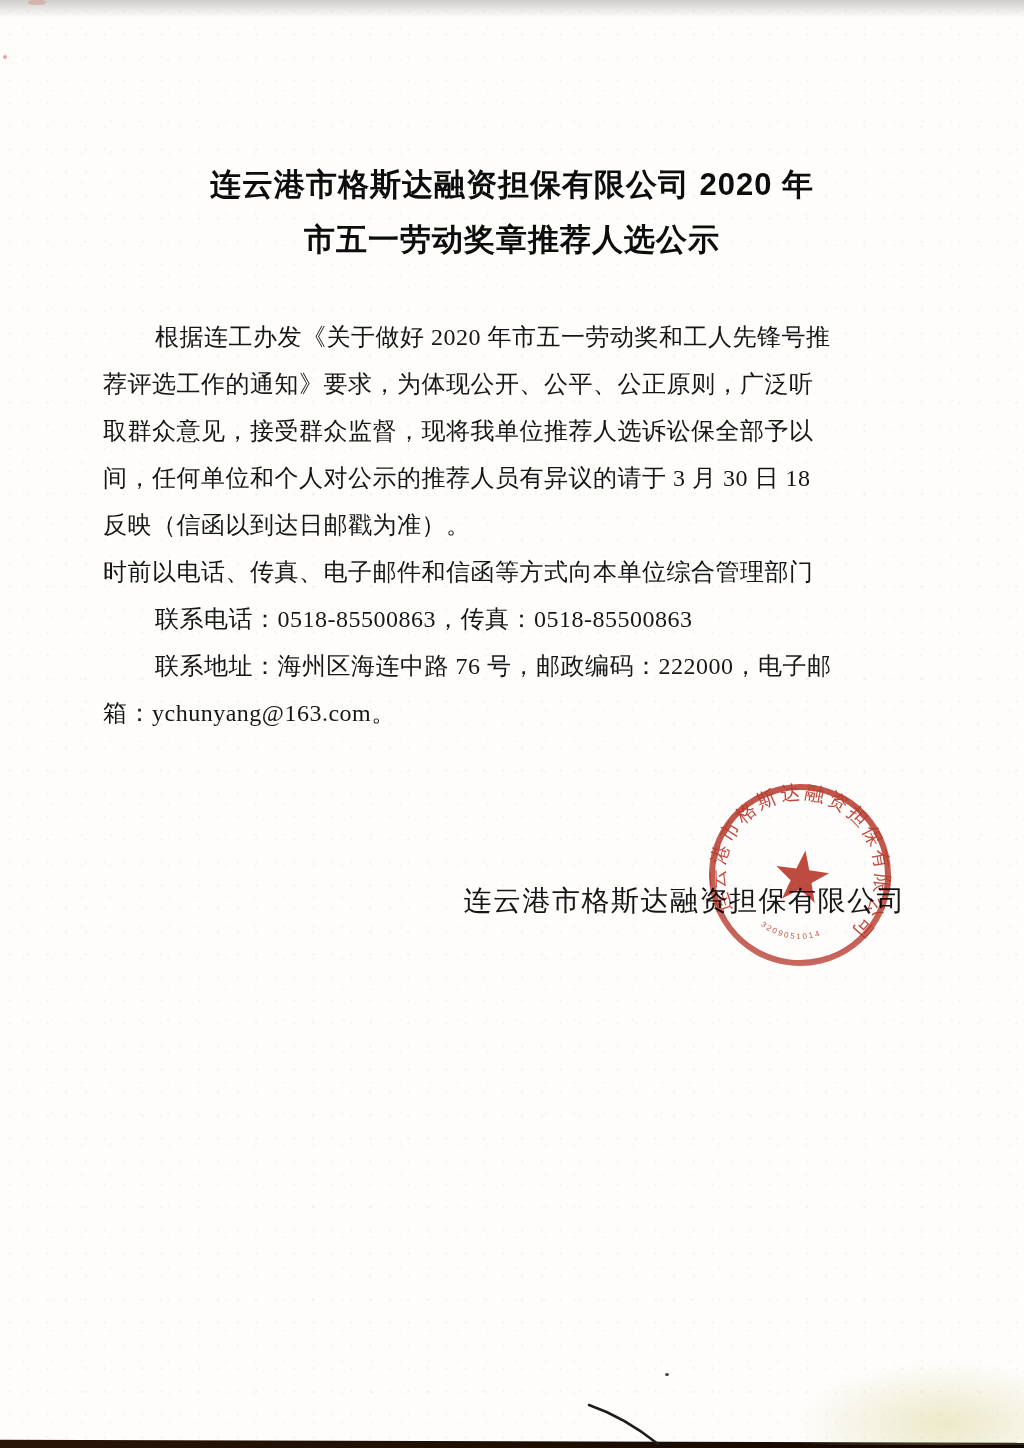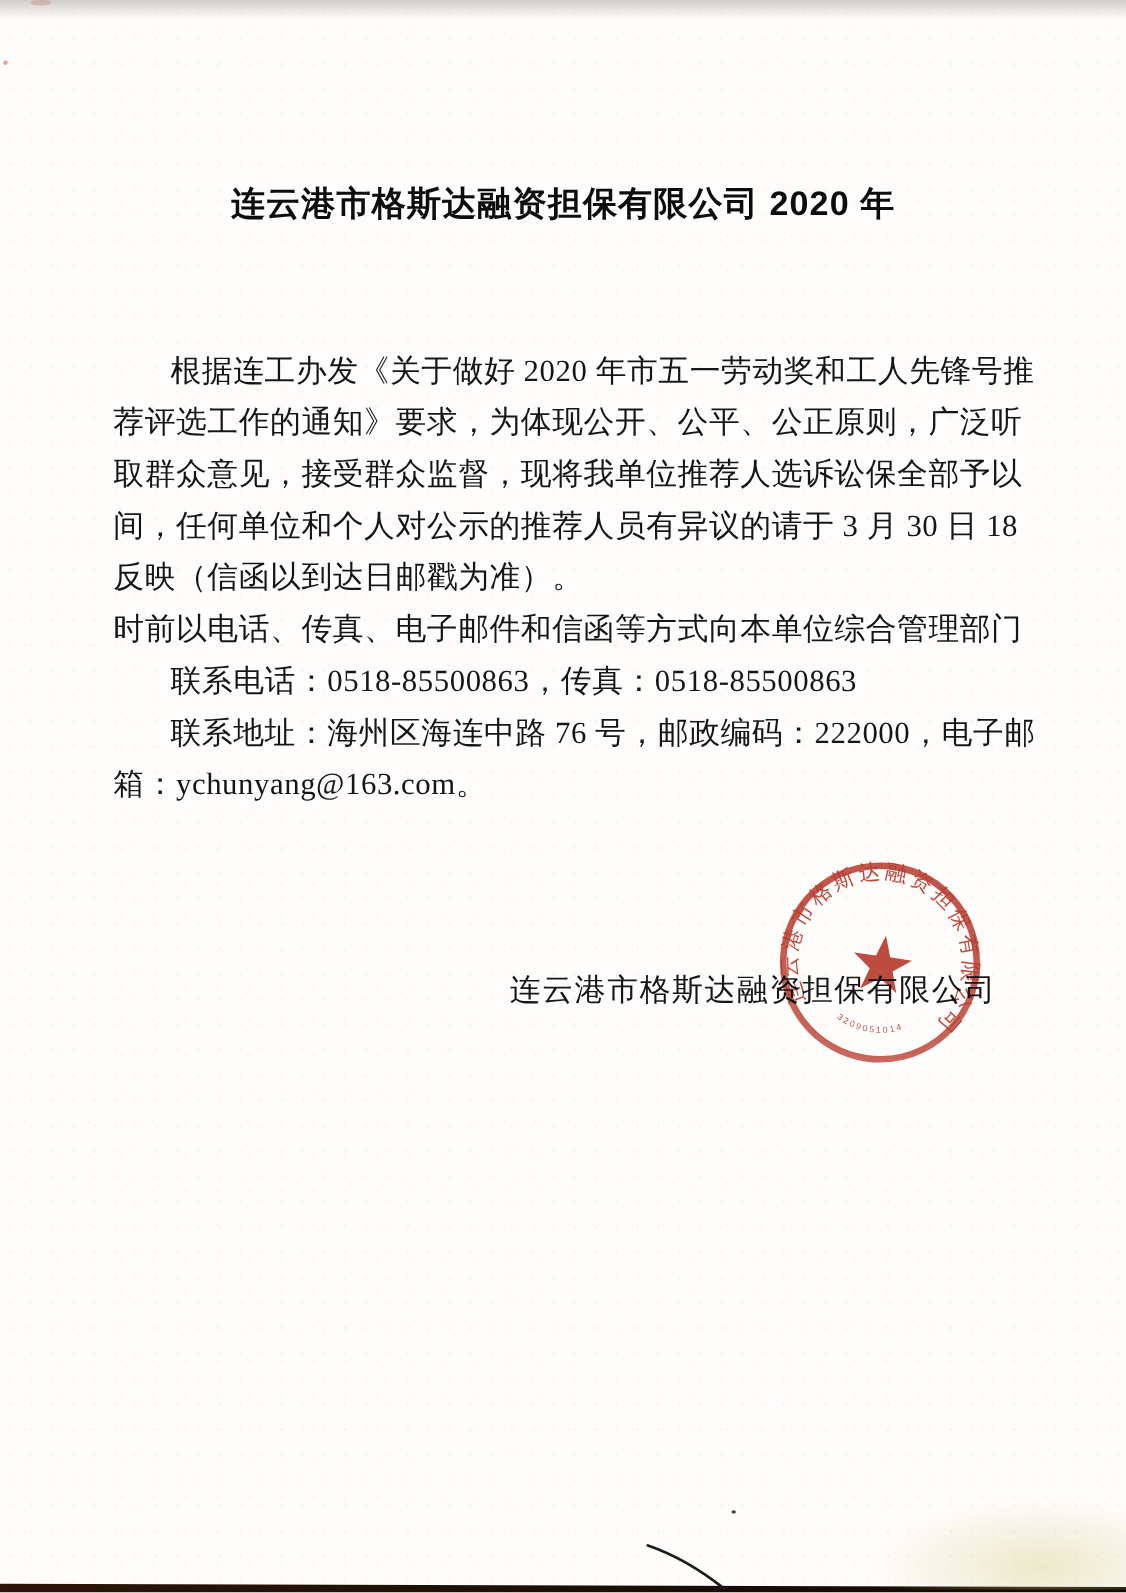--- a/index.html
+++ b/index.html
@@ -47,21 +47,21 @@
     position:absolute;left:0;width:1024px;text-align:center;
     font-family:"Liberation Sans", sans-serif;
     font-weight:bold;font-size:31px;color:#0d0d0d;letter-spacing:1px;
   }
   .title-1{top:164px;}
   .title-2{top:219px;}
 
   
   .body-block{position:absolute;left:103px;top:314px;width:822px;}
   .body-line{
-    height:47px;line-height:47px;font-size:28px;color:#161616;
+    height:47px;line-height:47px;font-size:24px;color:#161616;
     white-space:nowrap;letter-spacing:0.5px;
   }
   .body-line.indent{padding-left:52px;}
 
   
   .sig-company{
     position:absolute;top:884px;left:0;width:906px;height:34px;line-height:34px;
     text-align:right;font-size:28px;letter-spacing:1.5px;color:#161616;white-space:nowrap;
   }
   .sig-date{
@@ -88,20 +88,21 @@
   <div class="edge-bottom"></div>
   <div class="tint-bottom-right"></div>
   <div class="speck speck-a"></div>
   <div class="speck speck-b"></div>
   <div class="speck speck-c"></div>
   <svg class="pen-curve" width="90" height="52">
     <path d="M 9 7 Q 44 19 78 46" fill="none" stroke="#1e1c1a" stroke-width="2.6" stroke-linecap="round"></path>
   </svg>
 
   <div class="title title-1">连云港市格斯达融资担保有限公司 2020 年</div>
+  <div class="title title-2">市五一劳动奖章推荐人选公示</div>
 
   <div class="body-block">
     <div class="body-line indent">根据连工办发《关于做好 2020 年市五一劳动奖和工人先锋号推</div>
     <div class="body-line">荐评选工作的通知》要求，为体现公开、公平、公正原则，广泛听</div>
     <div class="body-line">取群众意见，接受群众监督，现将我单位推荐人选诉讼保全部予以</div>
     <div class="body-line">间，任何单位和个人对公示的推荐人员有异议的请于 3 月 30 日 18</div>
     <div class="body-line">反映（信函以到达日邮戳为准）。</div>
     <div class="body-line">时前以电话、传真、电子邮件和信函等方式向本单位综合管理部门</div>
     <div class="body-line indent">联系电话：0518-85500863，传真：0518-85500863</div>
     <div class="body-line indent">联系地址：海州区海连中路 76 号，邮政编码：222000，电子邮</div>

